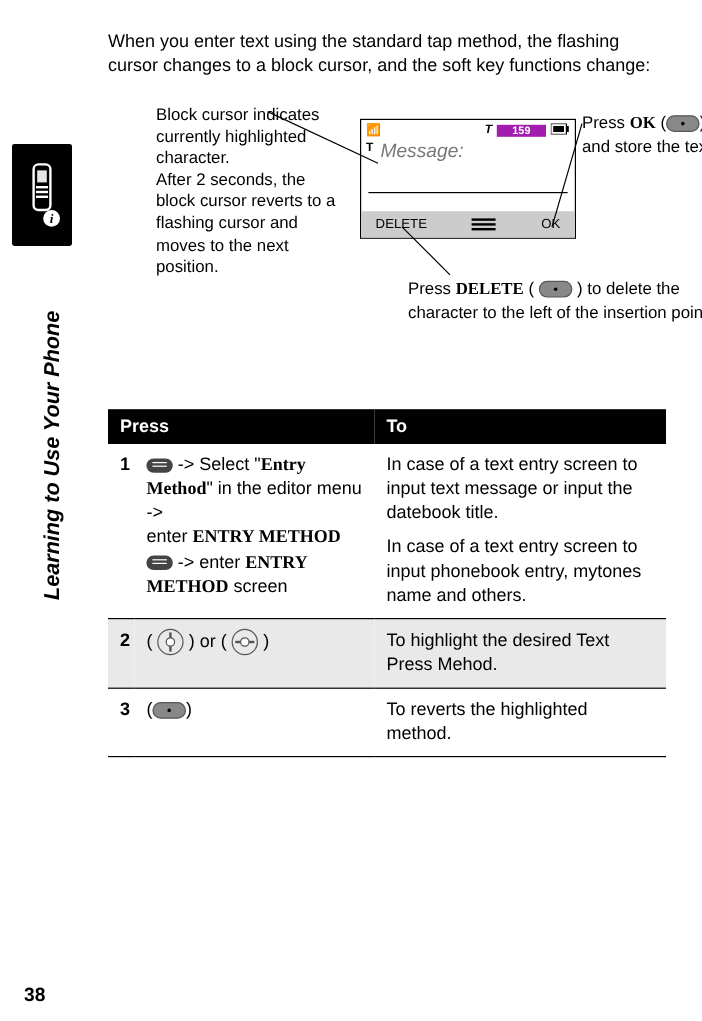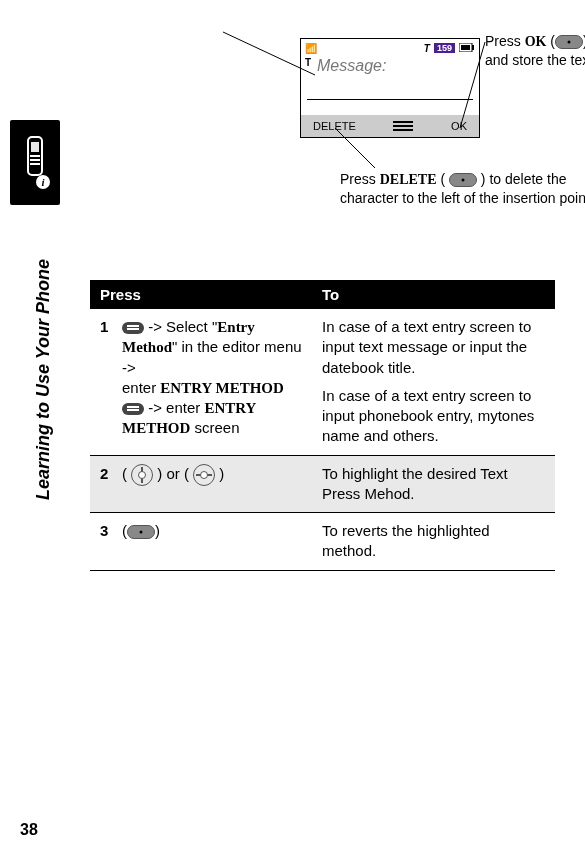--- a/index.html
+++ b/index.html
@@ -82,21 +82,21 @@
   }
   .status-bar {
     height: 18px;
     font-size: 10px;
     padding: 2px 4px;
     display:flex;
     justify-content:space-between;
     align-items:center;
   }
   .status-icons-left, .status-icons-right { display:flex; gap:4px; align-items:center; font-size:10px; }
-  .badge159 { background:#4c1d95; color:#fff; font-weight:bold; padding:0 3px; font-size:9px; }
+  .badge159 { background:#a21caf; color:#fff; font-weight:bold; padding:0 13px; font-size:9px; }
   .msg-label {
     font-size: 16px;
     color: #777;
     font-style: italic;
     padding: 0 6px;
   }
   .text-area-line {
     position:absolute;
     left:6px; right:6px;
     top:60px;
@@ -170,22 +170,25 @@
     <rect x="10" y="20" width="10" height="2" fill="#fff"></rect>
     <rect x="10" y="24" width="10" height="2" fill="#fff"></rect>
     <rect x="10" y="28" width="10" height="2" fill="#fff"></rect>
     <circle cx="23" cy="47" r="7" fill="#fff"></circle>
     <text x="23" y="51" text-anchor="middle" font-size="11" font-family="serif" font-style="italic" font-weight="bold" fill="#000">i</text>
   </svg>
 </div>
 <div class="side-label">Learning to Use Your Phone</div>
 
 <div class="page">
+  <p class="intro">When you enter text using the standard tap method, the flashing cursor changes to a block cursor, and the soft key functions change:</p>
 
   <div class="diagram-area">
+    <div class="callout-left" style="white-space:pre-line;">Block cursor indicates currently highlighted character.
+After 2 seconds, the block cursor reverts to a flashing cursor and moves to the next position.</div>
 
     <div class="callout-right">
       <span>Press </span><span class="serif-bold">OK</span> (<span class="key-icon dot"></span>)<span> to accept and store the text.</span>
     </div>
 
     <div class="callout-bottom">
       <span>Press </span><span class="serif-bold">DELETE</span> ( <span class="key-icon dot"></span> )<span> to delete the character to the left of the insertion point.</span>
     </div>
 
     <div class="phone-screen">

